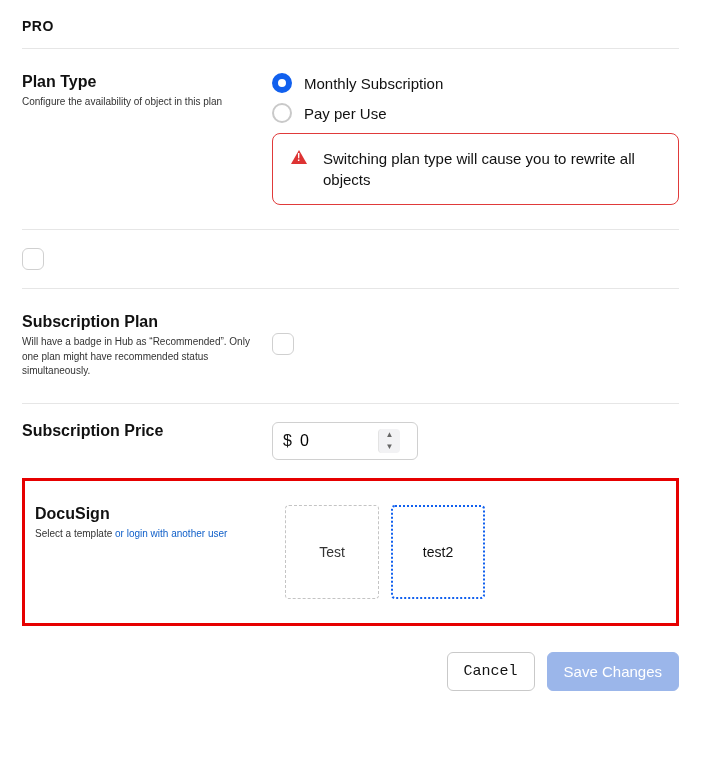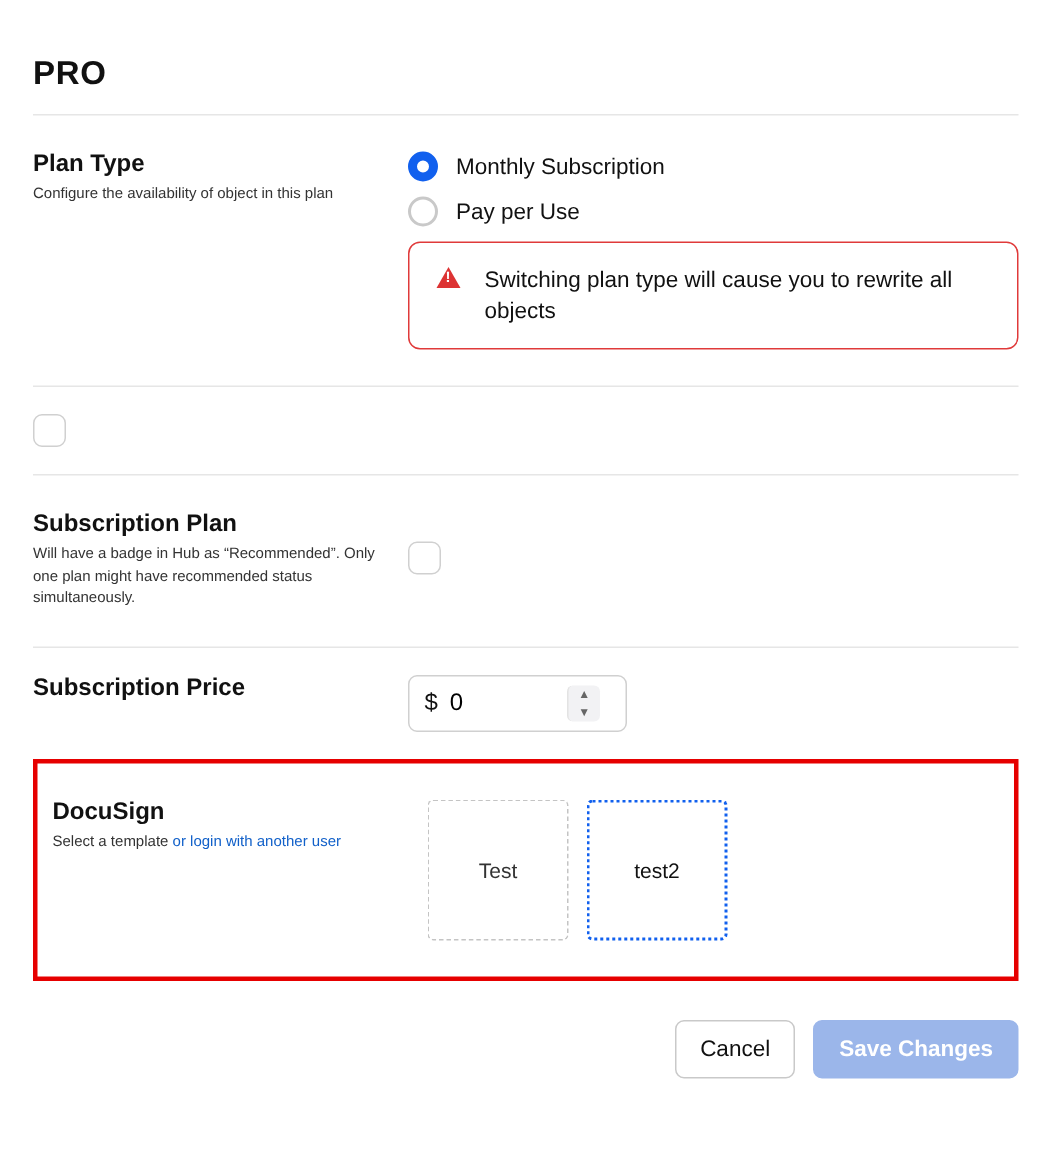--- a/index.html
+++ b/index.html
@@ -6,24 +6,23 @@
   html, body {
     margin: 0; padding: 0;
     font-family: -apple-system, BlinkMacSystemFont, "Segoe UI", Helvetica, Arial, sans-serif;
     color: #111;
     background: #fff;
     font-size: 15px;
   }
   .page { width: 701px; padding: 0 22px 22px 22px; }
   .header-title {
     font-weight: 700;
-    font-size: 22px;
+    font-size: 14px;
     letter-spacing: 0.5px;
     padding: 18px 0 14px 0;
-    margin-top: 18px;
   }
   .hr { border: none; border-top: 1px solid #e6e6e6; margin: 0; }
   .row {
     display: flex;
     align-items: flex-start;
     padding: 24px 0;
   }
   .row + .row { border-top: 1px solid #e6e6e6; }
   .row.compact { padding: 18px 0; }
   .left {
@@ -143,25 +142,25 @@
     display: flex; justify-content: flex-end; gap: 12px;
     padding-top: 26px;
   }
   .btn {
     font-size: 15px;
     padding: 10px 16px;
     border-radius: 6px;
     cursor: pointer;
   }
   .btn-secondary {
-    background: #fff; border: 1px solid #c9c9c9; color: #111;
+    background: #fff; border: 1px solid #c9c9c9; color: #111; font-family: Liberation Mono, monospace;
   }
   .btn-primary {
     background: #9bb6ea; border: 1px solid #9bb6ea; color: #fff;
-    font-weight: 700;
+    font-weight: 400;
   }
 </style>
 </head>
 <body>
 
 <div class="page">
 
   <div class="header-title">PRO</div>
   <hr class="hr">
 

